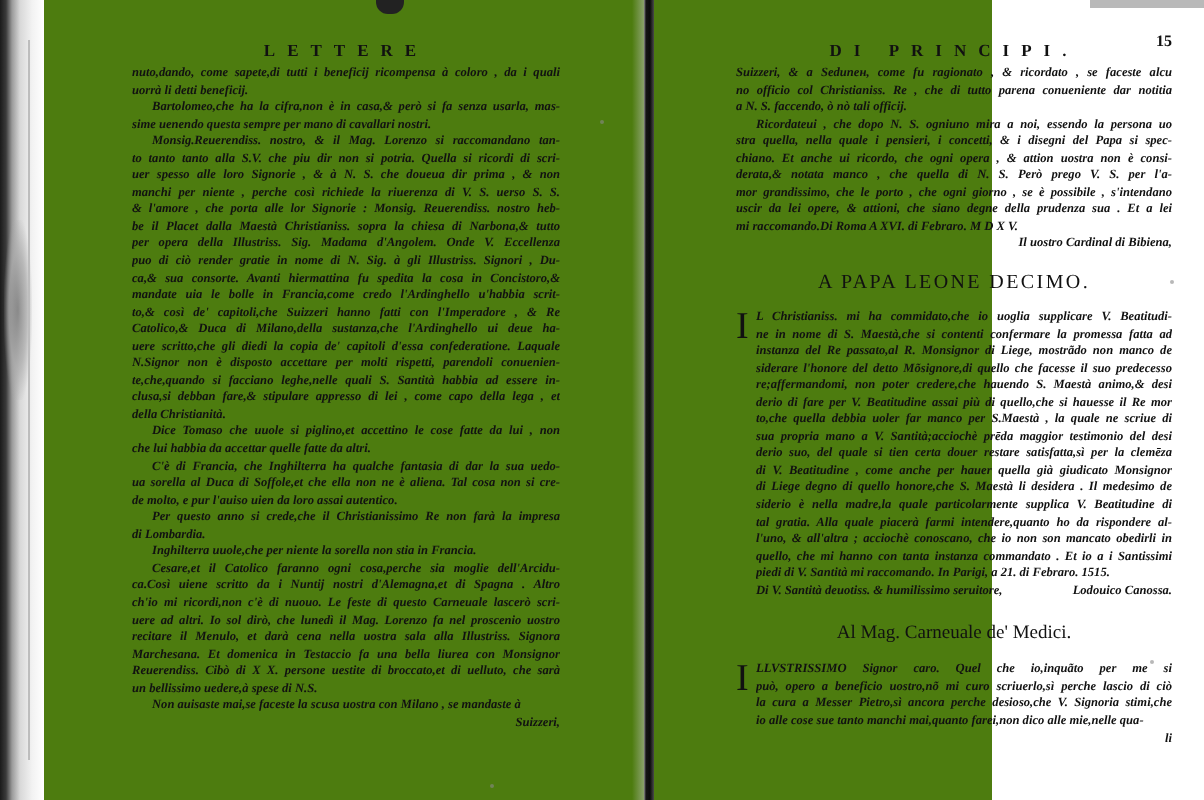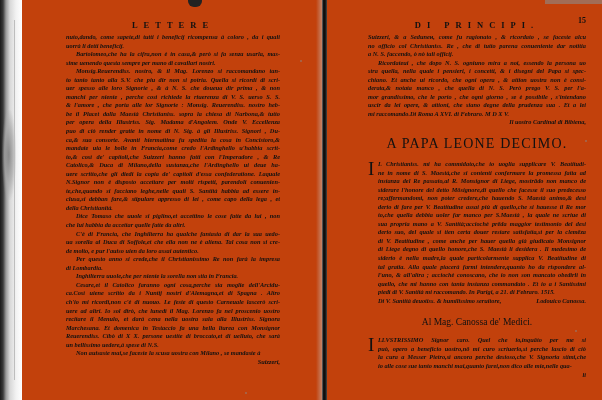--- a/index.html
+++ b/index.html
@@ -2,21 +2,21 @@
 <html><head>
 <meta charset="utf-8">
 <style>
   html, body { margin:0; padding:0; }
   body {
     width:602px; height:400px; overflow:hidden; position:relative;
     background:#ffffff;
     font-family:"Liberation Serif","DejaVu Serif",serif;
     color:#111;
   }
-  .spread { position:absolute; left:0; top:0; width:602px; height:400px; background:#c2410c; }
+  .spread { position:absolute; left:0; top:0; width:496px; height:400px; background:#4d7c0f; }
   .edge-left {
     position:absolute; left:0; top:0; width:22px; height:400px;
     background:linear-gradient(90deg,#1a1a1a 0,#3a3a3a 3px,#9a9a9a 6px,#d8d8d8 10px,#f2f2f2 16px,#ffffff 22px);
   }
   .edge-left-smudge {
     position:absolute; left:2px; top:110px; width:14px; height:90px;
     background:radial-gradient(ellipse at center,#6f6f6f 0,#a8a8a8 45%,rgba(255,255,255,0) 75%);
     opacity:.7;
   }
   .edge-left-line { position:absolute; left:14px; top:20px; width:1px; height:360px; background:#bdbdbd; }
@@ -41,21 +41,21 @@
   .running-head .folio { position:absolute; right:0; top:-4px; letter-spacing:0; font-size:8px;margin-left:17px; }
 
   .text { font-style:italic; font-weight:bold; font-size:6.3px; line-height:8.55px; text-align:justify; }
   .text p { margin:0; text-indent:0; }
   .text .line { display:block; white-space:nowrap; overflow:hidden; text-align-last:justify; text-align:justify; }
   .text .line.last { text-align-last:left; }
   .text .line.right { text-align:right; text-align-last:right; }
 
   .section-title {
     font-style:normal; font-weight:normal; text-align:center;
-    font-size:14px; letter-spacing:1.2px; margin:9px 0 8px;
+    font-size:10px; letter-spacing:1.2px; margin:9px 0 8px;
   }
   .section-title.small { font-size:9.5px; letter-spacing:0; margin:12px 0 9px; }
   .dropcap-wrap { position:relative; padding-left:10px; }
   .dropcap {
     position:absolute; left:0; top:0;
     font-style:normal; font-weight:normal; font-size:19px; line-height:17px;
   }
   .speck { position:absolute; width:2px; height:2px; background:#888; border-radius:1px; opacity:.6; }
 </style>
 </head>
@@ -182,21 +182,21 @@
           <span class="line">l'uno, &amp; all'altra ; acciochè conoscano, che io non son mancato obedirli in</span>
           <span class="line">quello, che mi hanno con tanta instanza commandato . Et io a i Santissimi</span>
           <span class="line last">piedi di V. Santità mi raccomando. In Parigi, a 21. di Febraro. 1515.</span>
         </div>
     </div>
     <div class="text" style="display:flex;justify-content:space-between;padding-left:10px;">
       <span>Di V. Santità deuotiss. &amp; humilissimo seruitore,</span>
       <span>Lodouico Canossa.</span>
     </div>
 
-    <div class="section-title small">Al Mag. Canossa de' Medici.</div>
+    <div class="section-title small">Al Mag. Carneuale de' Medici.</div>
     <div class="text dropcap-wrap">
       <span class="dropcap">I</span>
       <div id="sec2-lines">
           <span class="line">LLVSTRISSIMO Signor caro. Quel che io,inquãto per me si</span>
           <span class="line">può, opero a beneficio uostro,nõ mi curo scriuerlo,sì perche lascio di ciò</span>
           <span class="line">la cura a Messer Pietro,sì ancora perche desioso,che V. Signoria stimi,che</span>
           <span class="line last">io alle cose sue tanto manchi mai,quanto farei,non dico alle mie,nelle qua-</span>
         </div>
     </div>
     <div class="text">

